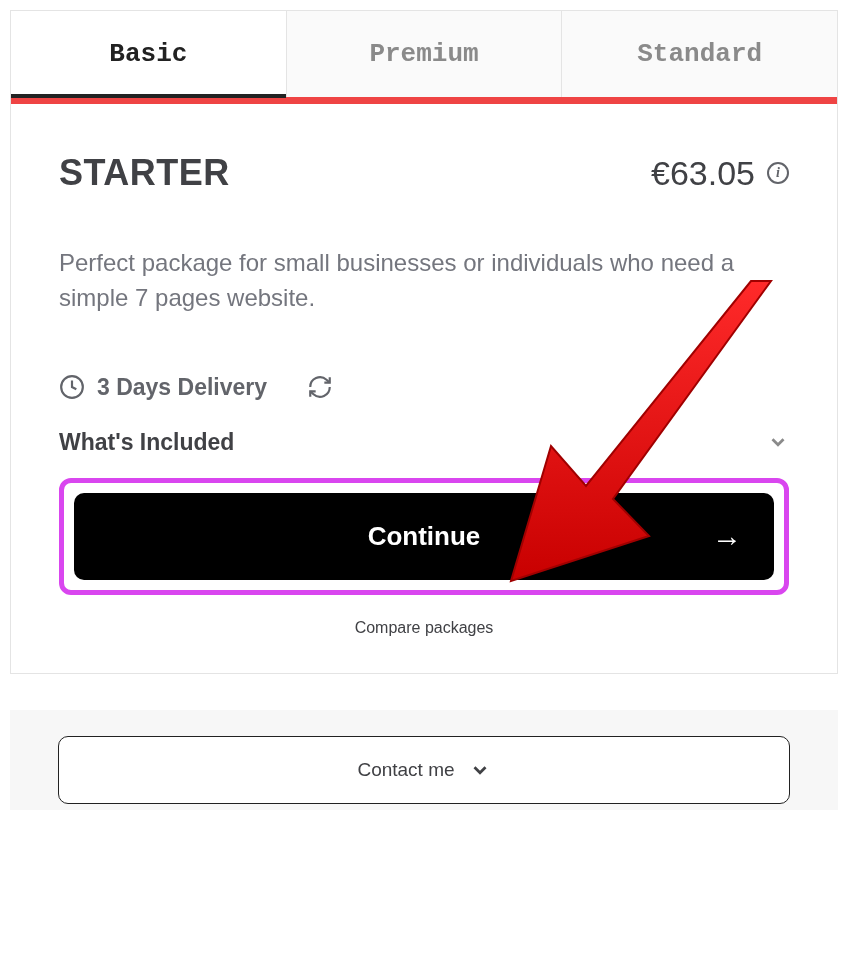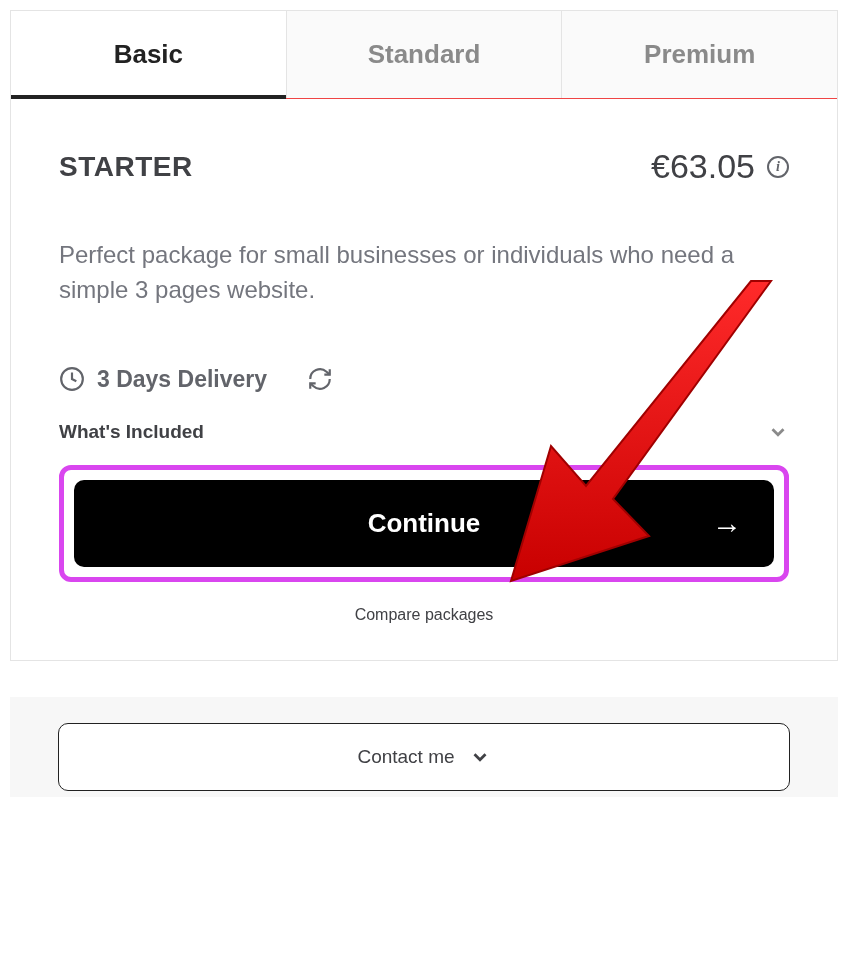--- a/index.html
+++ b/index.html
@@ -8,21 +8,22 @@
     background: #fff;
     width: 848px;
     padding: 10px;
   }
   .card {
     border: 1px solid #e4e4e4;
     background: #fff;
   }
   .tabs {
     display: flex;
-    border-bottom: 1px solid #ef4444;
+    border-bottom: 7px solid #ef4444;
+    font-family: Liberation Mono, monospace;
   }
   .tab {
     flex: 1;
     text-align: center;
     padding: 28px 0;
     font-size: 26px;
     font-weight: 700;
     color: #8a8a8a;
     cursor: pointer;
     border-right: 1px solid #e4e4e4;
@@ -44,21 +45,21 @@
   .body {
     padding: 48px 48px 36px 48px;
   }
   .title-row {
     display: flex;
     justify-content: space-between;
     align-items: center;
     margin-bottom: 52px;
   }
   .plan-name {
-    font-size: 28px;
+    font-size: 36px;
     font-weight: 800;
     letter-spacing: 0.5px;
     color: #404145;
   }
   .price-wrap {
     display: flex;
     align-items: center;
     gap: 12px;
   }
   .price {
@@ -103,21 +104,21 @@
     width: 26px;
     height: 26px;
     stroke: #62646a;
     fill: none;
     stroke-width: 2;
   }
   .included-row {
     display: flex;
     justify-content: space-between;
     align-items: center;
-    font-size: 19px;
+    font-size: 23px;
     font-weight: 700;
     color: #404145;
     margin-bottom: 22px;
     cursor: pointer;
   }
   .chev {
     width: 22px; height: 22px;
     stroke: #8a8a8a;
     fill: none;
     stroke-width: 3;
@@ -178,34 +179,34 @@
     position: absolute;
     pointer-events: none;
   }
 </style>
 </head>
 <body>
 
 <div class="card" style="position:relative;">
   <div class="tabs">
     <div class="tab active">Basic</div>
+    <div class="tab">Premium</div>
     <div class="tab">Standard</div>
-    <div class="tab">Premium</div>
   </div>
 
   <div class="body">
     <div class="title-row">
       <div class="plan-name">STARTER</div>
       <div class="price-wrap">
         <span class="price">€63.05</span>
         <span class="info-icon">i</span>
       </div>
     </div>
 
-    <p class="desc">Perfect package for small businesses or individuals who need a simple 3 pages website.</p>
+    <p class="desc">Perfect package for small businesses or individuals who need a simple 7 pages website.</p>
 
     <div class="meta-row">
       <div class="meta-item">
         <svg class="icon-svg" viewBox="0 0 24 24">
           <circle cx="12" cy="12" r="10"></circle>
           <polyline points="12 6 12 12 16 14"></polyline>
         </svg>
         <span>3 Days Delivery</span>
       </div>
       <div class="meta-item">

